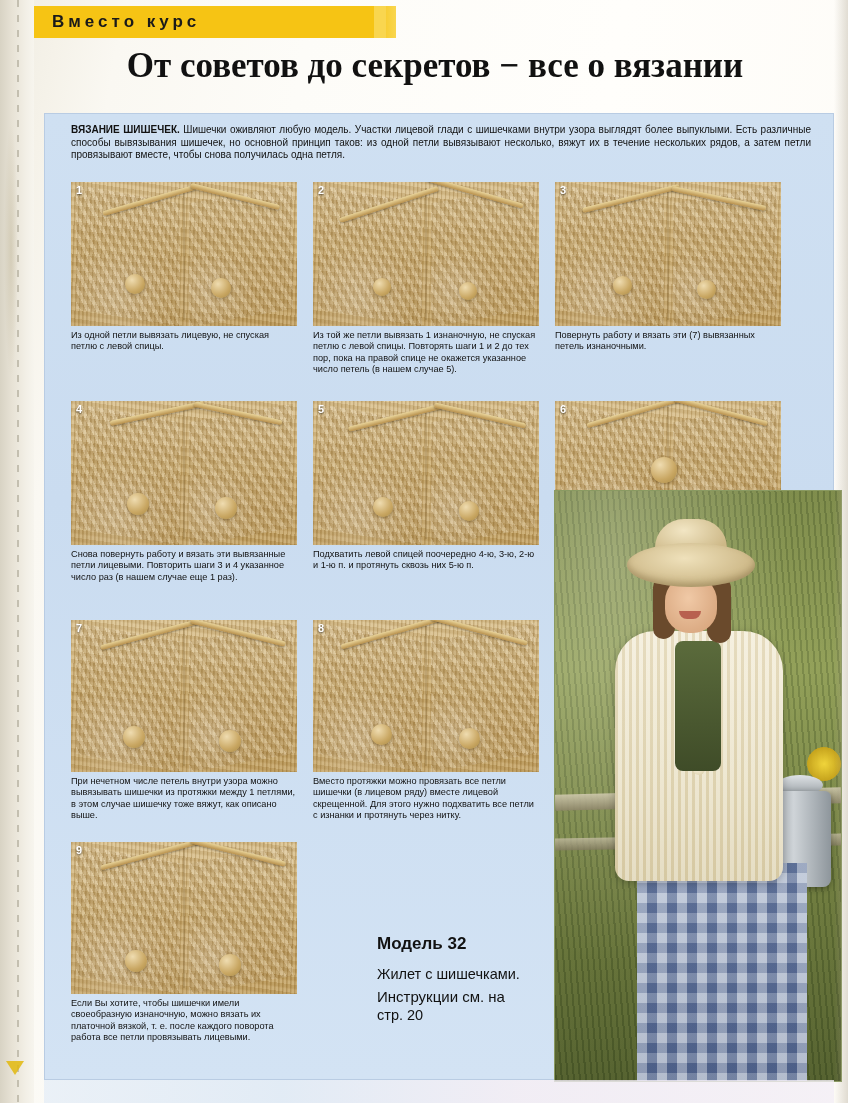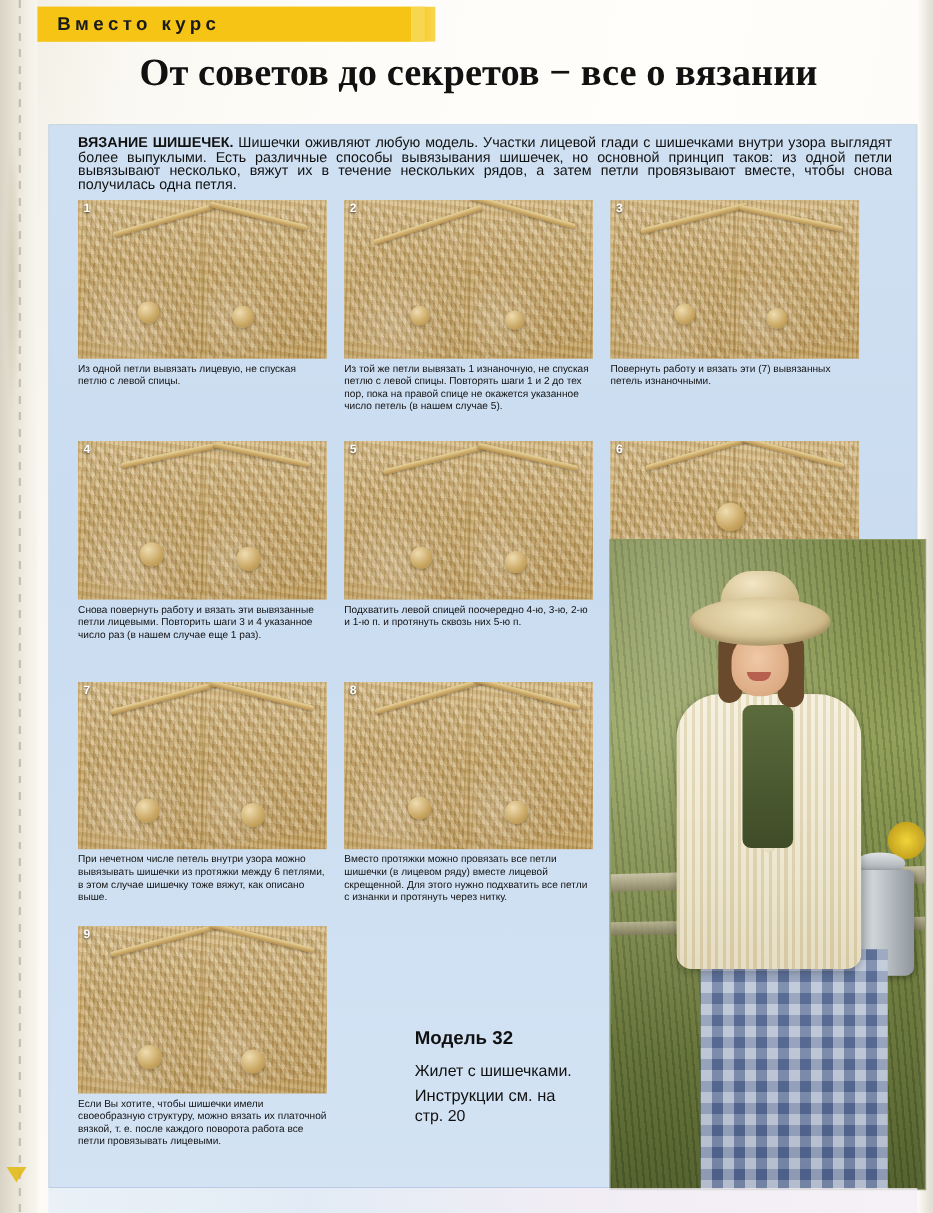--- a/index.html
+++ b/index.html
@@ -74,21 +74,21 @@
   
   .panel {
     position: absolute; left: 44px; top: 113px; width: 790px; height: 967px;
     background: linear-gradient(180deg,#cfe0f2 0%, #cadcf0 40%, #d3e3f4 100%);
     border: 1px solid #b9ccE3;
   }
   .panel-inner { position:absolute; left:0; top:0; right:0; bottom:0; }
 
   .intro {
     position: absolute; left: 26px; top: 10px; width: 740px;
-    font-size: 13px; line-height: 12.6px; color: #111; text-align: justify;
+    font-size: 10px; line-height: 12.6px; color: #111; text-align: justify;
   }
   .intro b { font-weight: bold; }
 
   
   .step {
     position: absolute;
   }
   .photo {
     position: relative;
     width: 100%;
@@ -362,21 +362,21 @@
           <div class="knit"></div>
             <div class="braid-left"></div>
             <div class="braid-right"></div>
             <div class="vee"></div>
           <div class="needle" style="left:28px; top:12px; width:102px; transform:rotate(-15deg);"></div>
           <div class="needle" style="left:118px; top:10px; width:98px; transform:rotate(14deg);"></div>
           <div class="bobble" style="left:52px; top:106px; width:22px; height:22px;"></div>
           <div class="bobble" style="left:148px; top:110px; width:22px; height:22px;"></div>
           <div class="num">7</div>
         </div>
-        <div class="caption">При нечетном числе петель внутри узора можно вывязывать шишечки из протяжки между 6 петлями, в этом случае шишечку тоже вяжут, как описано выше.</div>
+        <div class="caption">При нечетном числе петель внутри узора можно вывязывать шишечки из протяжки между 1 петлями, в этом случае шишечку тоже вяжут, как описано выше.</div>
       </div>
 
       <div class="step" style="left:268px; top:506px; width:226px;">
         <div class="photo" style="height:152px;">
           <div class="knit"></div>
             <div class="braid-left"></div>
             <div class="braid-right"></div>
             <div class="vee"></div>
           <div class="needle" style="left:26px; top:10px; width:106px; transform:rotate(-16deg);"></div>
           <div class="needle" style="left:116px; top:8px; width:100px; transform:rotate(15deg);"></div>
@@ -392,21 +392,21 @@
           <div class="knit"></div>
             <div class="braid-left"></div>
             <div class="braid-right"></div>
             <div class="vee"></div>
           <div class="needle" style="left:28px; top:10px; width:104px; transform:rotate(-15deg);"></div>
           <div class="needle" style="left:118px; top:8px; width:98px; transform:rotate(14deg);"></div>
           <div class="bobble" style="left:54px; top:108px; width:22px; height:22px;"></div>
           <div class="bobble" style="left:148px; top:112px; width:22px; height:22px;"></div>
           <div class="num">9</div>
         </div>
-        <div class="caption">Если Вы хотите, чтобы шишечки имели своеобразную структуру, можно вязать их платочной вязкой, т. е. после каждого поворота работа все петли провязывать лицевыми.</div>
+        <div class="caption">Если Вы хотите, чтобы шишечки имели своеобразную изнаночную, можно вязать их платочной вязкой, т. е. после каждого поворота работа все петли провязывать лицевыми.</div>
       </div>
 
       <div class="model">
         <div class="model-title">Модель 32</div>
         <div class="model-l1">Жилет с шишечками.</div>
         <div class="model-l2">Инструкции см. на</div>
         <div class="model-l3">стр. 20</div>
       </div>
 
     </div>

